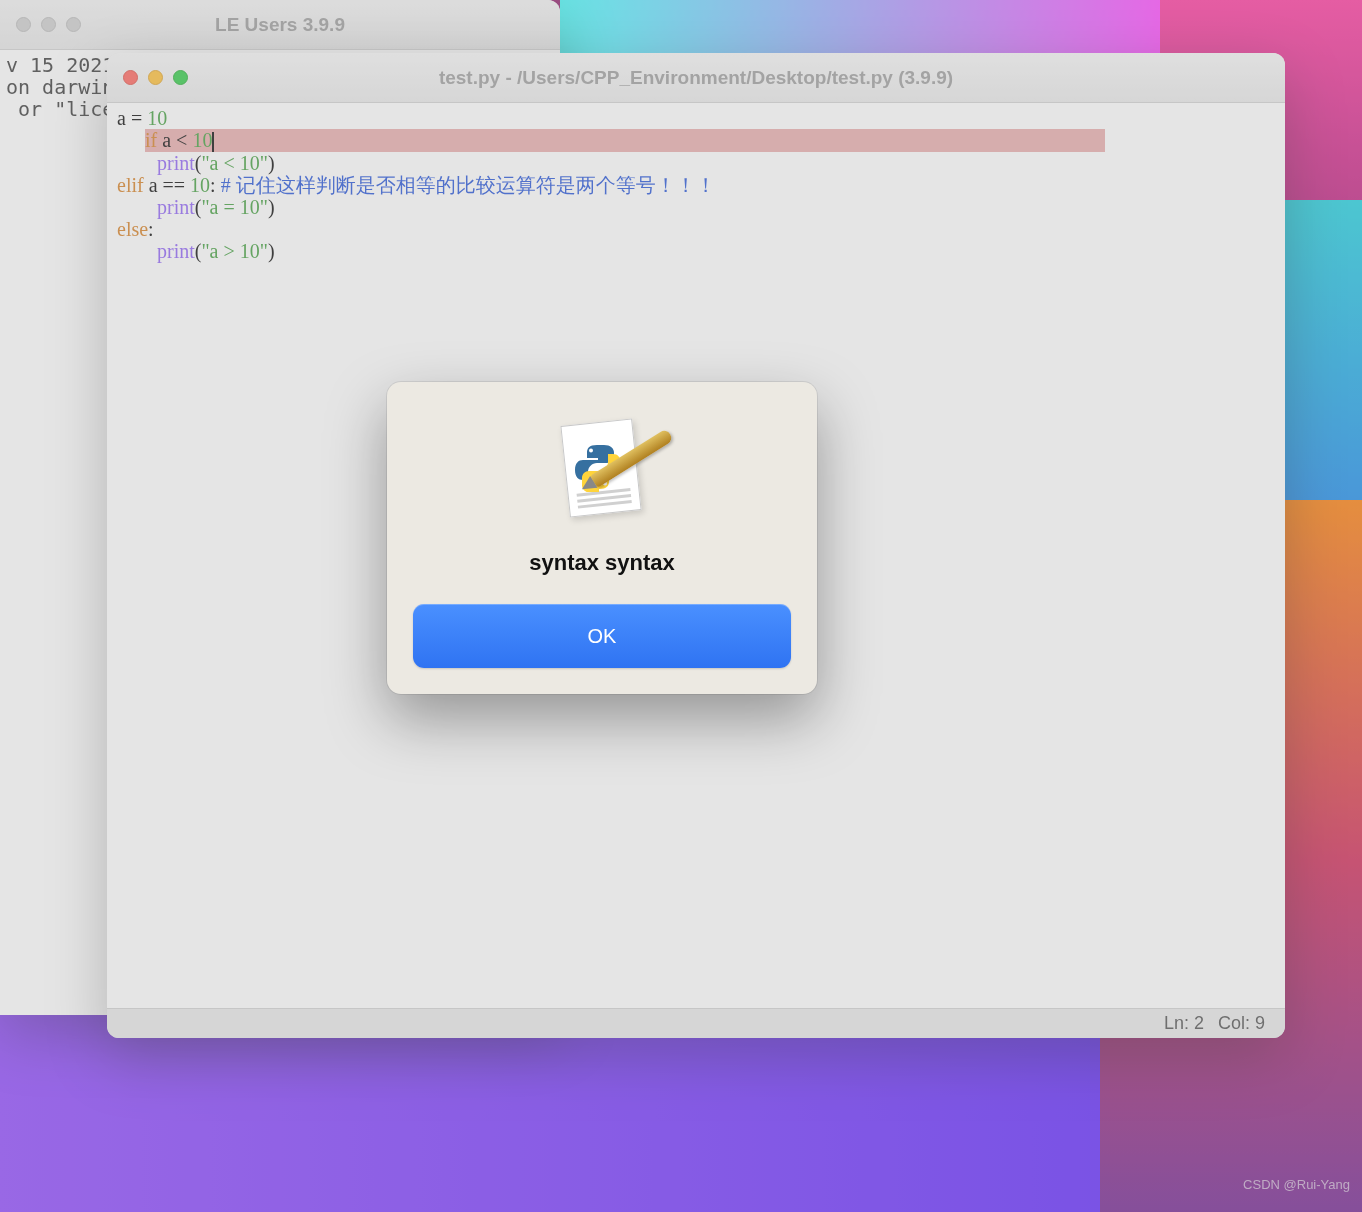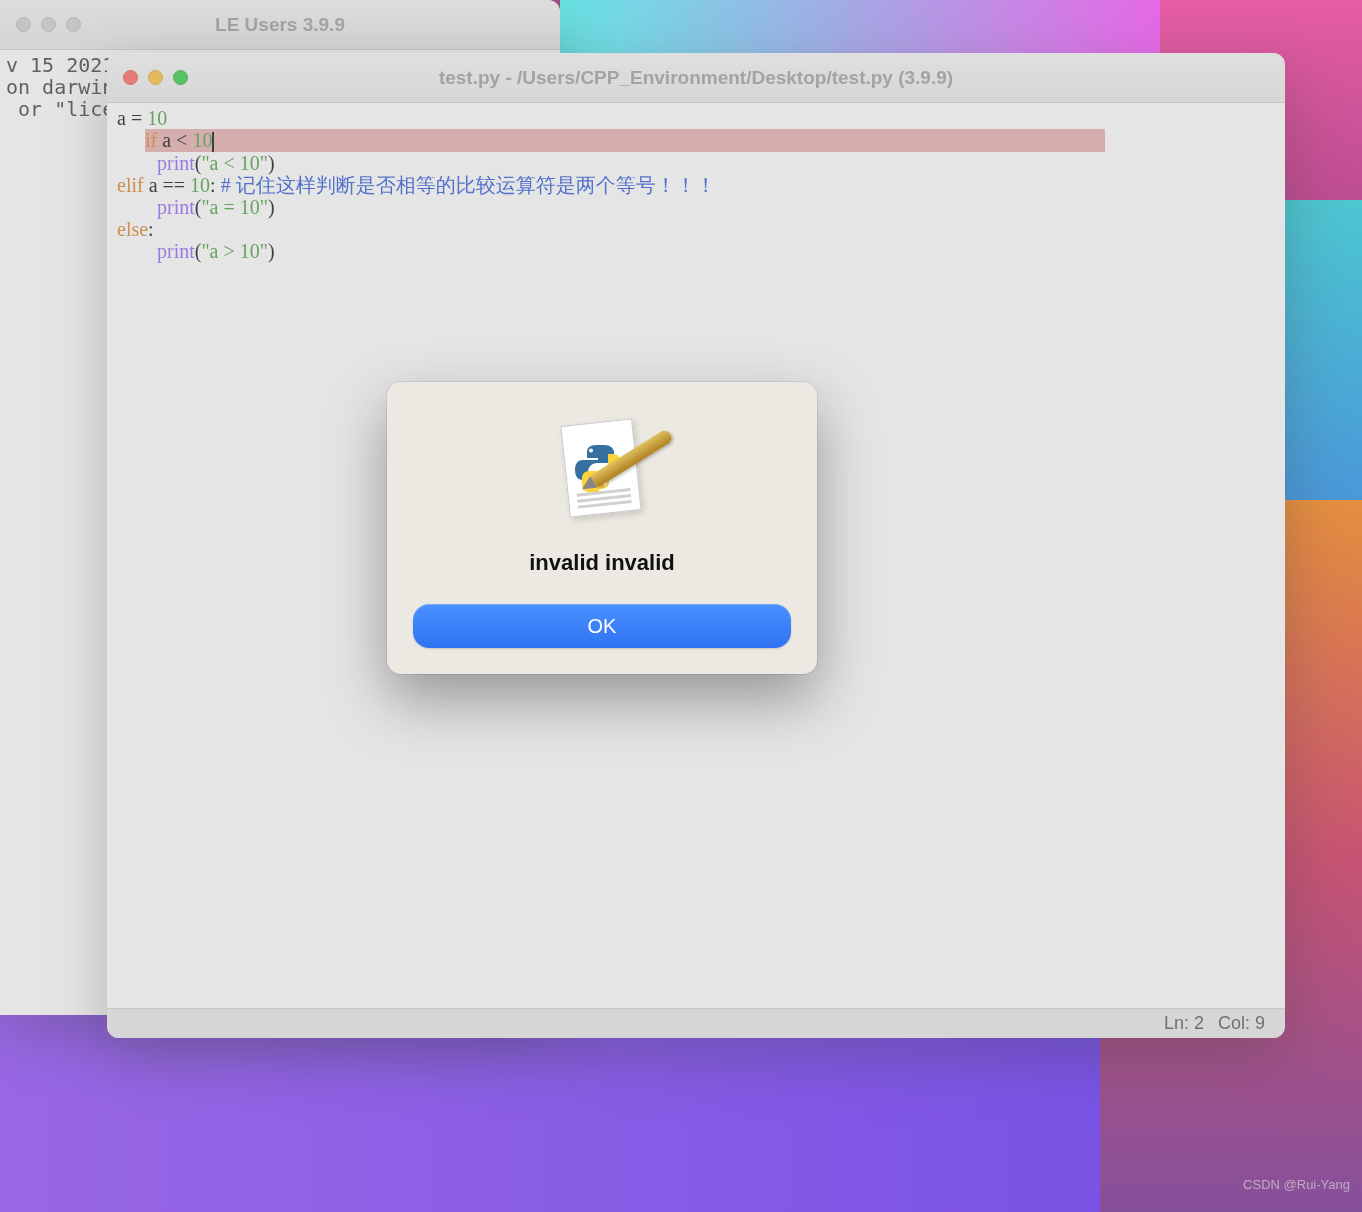--- a/index.html
+++ b/index.html
@@ -203,23 +203,23 @@
       width: 50px; height: 50px;
     }
     .dialog-msg {
       font-size: 22px;
       font-weight: 700;
       color: #111;
       margin-bottom: 28px;
     }
     .dialog-btn {
       width: 100%;
-      height: 44px;
+      height: 64px;
       border: none;
-      border-radius: 16px;
+      border-radius: 11px;
       background: linear-gradient(180deg, #4a90ff, #2f73f2);
       color: #fff;
       font-size: 20px;
       font-weight: 500;
       cursor: pointer;
       box-shadow: inset 0 1px 0 rgba(255,255,255,0.25), 0 1px 2px rgba(0,0,0,0.15);
     }
 
     .watermark {
       position: absolute;
@@ -282,17 +282,17 @@
       <div class="doc-line" style="top:80px"></div>
     </div>
     <svg class="py-logo" viewBox="0 0 100 100">
       <path d="M48 6c-16 0-20 7-20 15v11h22v4H20c-9 0-16 6-16 20s7 20 16 20h10V60c0-10 8-18 18-18h20c8 0 14-6 14-14V21c0-8-7-15-20-15H48z" fill="#3670a0"></path>
       <circle cx="36" cy="17" r="4" fill="#fff"></circle>
       <path d="M52 94c16 0 20-7 20-15V68H50v-4h30c9 0 16-6 16-20s-7-20-16-20H70v16c0 10-8 18-18 18H32c-8 0-14 6-14 14v15c0 8 7 15 20 15h14z" fill="#ffd43b"></path>
       <circle cx="64" cy="83" r="4" fill="#fff"></circle>
     </svg>
     <div class="pen"></div>
   </div>
-  <div class="dialog-msg">invalid invalid</div>
+  <div class="dialog-msg">syntax syntax</div>
   <button class="dialog-btn">OK</button>
 </div>
 
 <div class="watermark">CSDN @Rui-Yang</div>
 
 </body></html>

